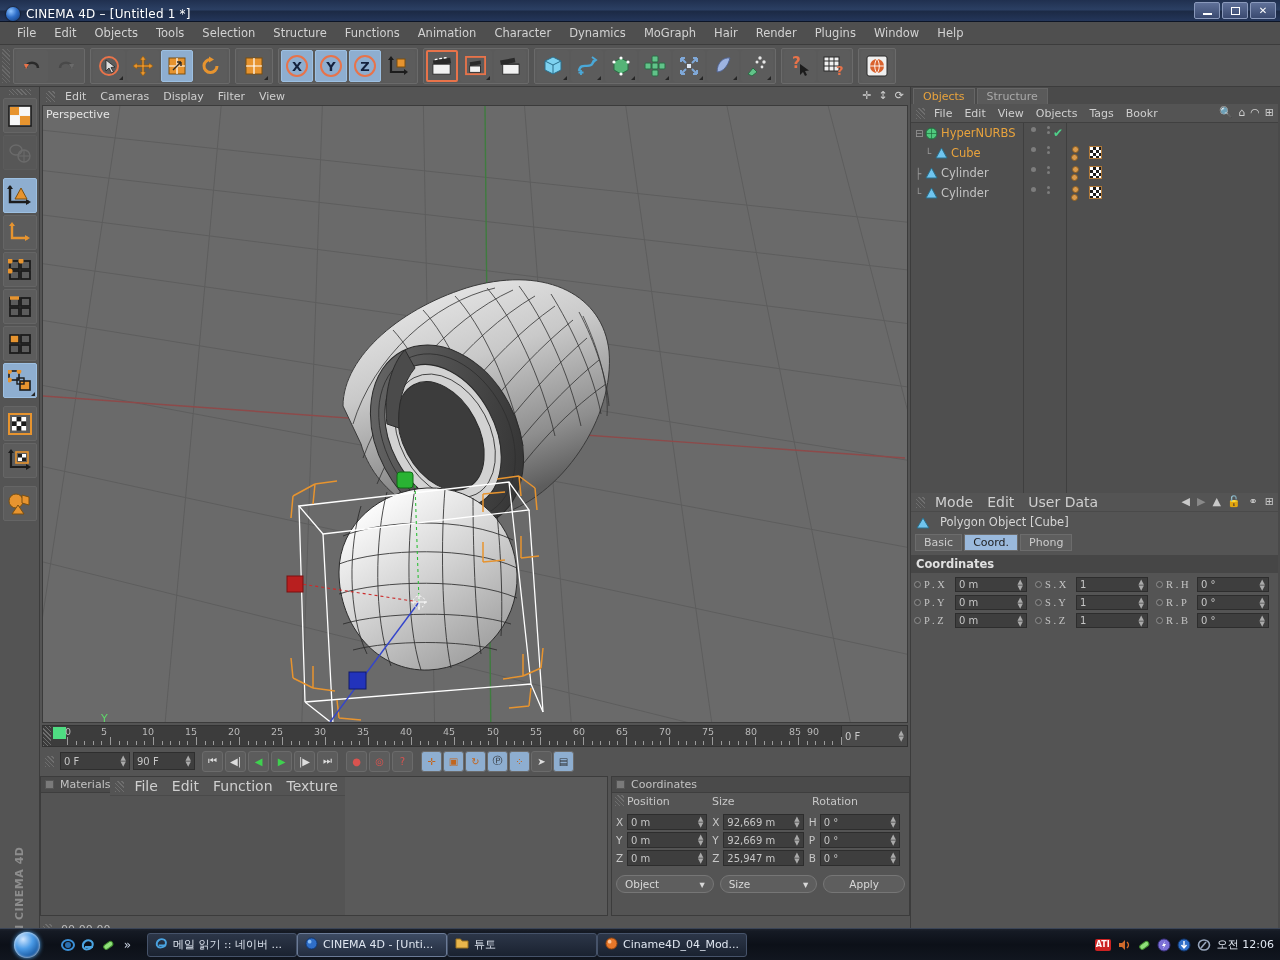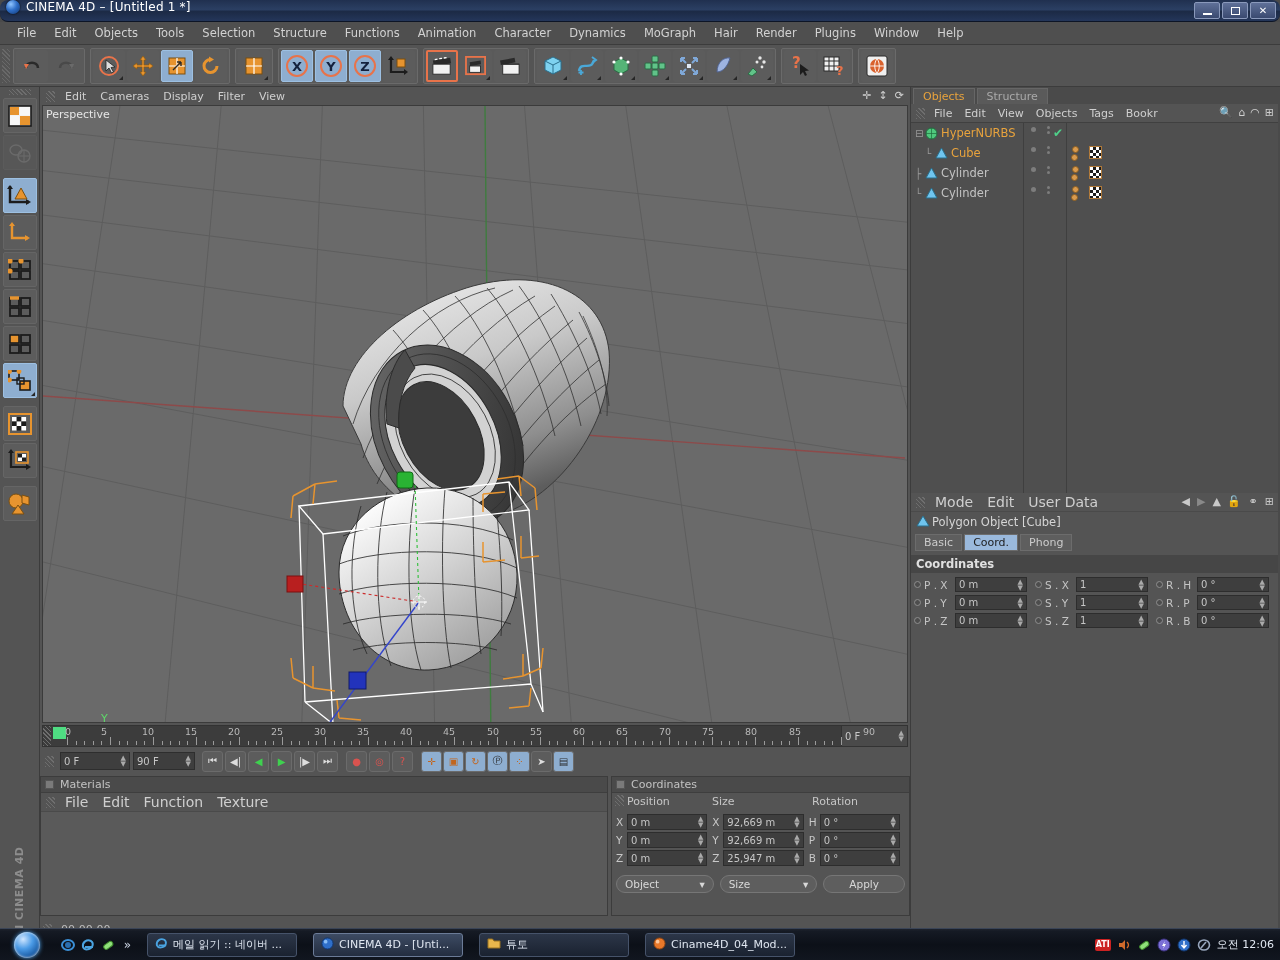--- a/index.html
+++ b/index.html
@@ -8,23 +8,22 @@
     font-family: "DejaVu Sans", sans-serif;
     font-size: 11px;
     background: #4a4a4a;
     color: #c8c8c8;
     -webkit-font-smoothing: none;
   }
   
   #titlebar {
     height:22px; width:100%;
     background: linear-gradient(to bottom,#20304f 0%, #2b3f63 45%, #1c2a45 55%, #24365a 100%);
-    display:flex; align-items:flex-start; position:relative;
+    display:flex; align-items:flex-end; position:relative;
     border-bottom:1px solid #0d1526;
-    border-radius:8px;
   }
   #titlebar .tb-icon {
     width:14px;height:14px;border-radius:50%;margin:0 6px 0 6px;
     background: radial-gradient(circle at 35% 30%, #8fc4ff 0%, #2f6fc9 45%, #10356e 100%);
     box-shadow:0 0 2px #000;
   }
   #titlebar .tb-title { color:#ffffff; font-size:12px; letter-spacing:.2px; }
   #win-controls { position:absolute; right:4px; top:2px; display:flex; gap:2px; }
   #win-controls div {
     width:26px;height:17px;
@@ -106,21 +105,21 @@
   .spin { font-size:7px; line-height:6px; color:#aaa; text-align:center;}
   #tl-scrub { flex:1; height:19px; background:#6b6b6b; border-radius:9px;
      border:1px solid #565656; display:flex;align-items:center;justify-content:space-between;
      padding:0 6px; color:#d5d5d5; font-size:10px;}
   .rbtn { width:21px;height:21px;border-radius:3px;background:#5c5c5c;border:1px solid #6b6b6b;
      display:flex;align-items:center;justify-content:center;font-size:10px;color:#ddd;}
   .rbtn.sel{background:#8eaed0;}
   .rbtn.red{color:#d9534f;}
   
   #bottom { display:flex; height:140px; margin-top:3px; }
-  #materials { width:568px; background:#545454; border:1px solid #3c3c3c; margin-right:3px; display:flex;flex-direction:column;}
+  #materials { width:568px; background:#545454; border:1px solid #3c3c3c; margin-right:3px; display:flex;}
   #coords-panel { flex:1; background:#545454; border:1px solid #3c3c3c; display:flex;flex-direction:column;}
   .ptitle { height:16px; background:#4a4a4a; display:flex; align-items:center; padding-left:4px;
      font-size:11px; color:#c2c2c2; border-bottom:1px solid #3e3e3e;}
   .ptitle .sq { width:9px;height:9px;background:#7a7a7a;border:1px solid #555; margin-right:6px;}
   .pmenu { height:19px; display:flex; align-items:center; padding-left:2px; border-bottom:1px solid #4a4a4a;}
   .pmenu .mi { padding:1px 7px; font-size:14px; color:#cfcfcf;}
   .pgrip { width:9px;height:11px;margin:0 3px;
     background-image: repeating-linear-gradient(45deg,#6e6e6e 0 1px,transparent 1px 3px);}
   #mat-body { flex:1; background:#5a5a5a; }
   
@@ -159,35 +158,35 @@
   .matdot { width:7px;height:7px;border-radius:50%;background:#d89a4e;border:1px solid #8c5f22;}
   #attr-panel { flex:1; background:#545454; display:flex;flex-direction:column;}
   #attr-tabs { display:flex; gap:2px; padding:2px 4px 2px 4px;}
   .atab { padding:1px 8px; font-size:11px; background:#5e5e5e; color:#ccc; border:1px solid #6c6c6c;}
   .atab.active { background:#9ab9dc; color:#1c1c1c;}
   .sect-head { background:#464646; padding:2px 5px; font-size:11.5px; font-weight:bold; color:#e0e0e0; margin-top:2px;}
   #attr-grid { padding:4px 3px; }
   .arow { display:flex; align-items:center; margin-bottom:3px; gap:2px;}
   .acell { display:flex; align-items:center; flex:1; }
   .radio { width:7px;height:7px;border-radius:50%;border:1px solid #8e8e8e;background:#4d4d4d;margin-right:3px;flex:none;}
-  .alabel { font-size:10.5px;color:#c5c5c5;width:31px;flex:none;}
+  .alabel { font-size:10.5px;color:#c5c5c5;width:31px;flex:none;font-family:Liberation Serif, serif;}
   .afield { background:#3e3e3e;border:1px solid #2d2d2d;height:15px;flex:1;
      display:flex;align-items:center;justify-content:space-between;padding:0 3px;
      color:#c6c6c6;font-size:10px;margin-right:6px;}
   
   #taskbar { position:absolute; left:0; bottom:0; width:1280px; height:32px;
     background: linear-gradient(to bottom,#1d222c 0%, #151a24 8%, #0c1018 50%, #11161f 100%);
     display:flex; align-items:center; border-top:1px solid #3a4456; }
   #startbtn { width:54px;height:30px; display:flex;align-items:center;justify-content:center;}
   .orb { width:26px;height:26px;border-radius:50%;
     background: radial-gradient(circle at 35% 28%, #cfe6ff 0%, #4b9be6 38%, #1d5fa8 70%, #0b2b52 100%);
     box-shadow:0 0 4px #4fa3ea, inset 0 0 3px #fff;}
   #quicklaunch { display:flex; align-items:center; gap:5px; padding:0 6px; }
   #quicklaunch .ql { width:15px;height:15px; display:flex;align-items:center;justify-content:center;font-size:11px;}
-  .tasks { display:flex; gap:16px; padding-left:6px; align-items:flex-start;}
+  .tasks { display:flex; gap:0; padding-left:6px; align-items:flex-start;}
   .task { height:24px; min-width:150px; max-width:160px; display:flex;align-items:center; gap:5px; padding:0 7px;
     background: linear-gradient(to bottom,#2c3648,#1a2230);
     border:1px solid #46536a; border-radius:3px; color:#dfe6f0; font-size:11px;
     white-space:nowrap; overflow:hidden;}
   .task.active { background: linear-gradient(to bottom,#3d4b63,#232d3f); border-color:#6b7b97;}
   #tray { position:absolute; right:6px; display:flex; align-items:center; gap:6px; color:#e2e8f2; font-size:11px;}
   #tray .ti { width:14px;height:14px;display:flex;align-items:center;justify-content:center;font-size:11px;}
   .ati { background:#cc2222;color:#fff;font-size:8px;font-weight:bold; border-radius:2px; padding:0 1px; height:12px; display:flex;align-items:center;}
 </style>
 </head>
@@ -733,21 +732,21 @@
           <span class="tl-num" style="left:349px">40</span>
           <span class="tl-num" style="left:392px">45</span>
           <span class="tl-num" style="left:436px">50</span>
           <span class="tl-num" style="left:479px">55</span>
           <span class="tl-num" style="left:522px">60</span>
           <span class="tl-num" style="left:565px">65</span>
           <span class="tl-num" style="left:608px">70</span>
           <span class="tl-num" style="left:651px">75</span>
           <span class="tl-num" style="left:694px">80</span>
           <span class="tl-num" style="left:738px">85</span>
-          <span class="tl-num" style="left:812px">90</span>
+          <span class="tl-num" style="left:756px">90</span>
           <svg width="800" height="9" style="position:absolute;bottom:1px;left:0">
             <g stroke="#9a9a9a" stroke-width="1">
               
             </g>
           </svg>
           <div id="ticksholder" style="position:absolute;bottom:1px;left:0;height:8px;width:800px">
               <div style="position: absolute; bottom: 0px; width: 1px; background: rgb(154, 154, 154); left: 16px; height: 8px;"></div>
               <div style="position: absolute; bottom: 0px; width: 1px; background: rgb(154, 154, 154); left: 24.6px; height: 4px;"></div>
               <div style="position: absolute; bottom: 0px; width: 1px; background: rgb(154, 154, 154); left: 33.2px; height: 4px;"></div>
               <div style="position: absolute; bottom: 0px; width: 1px; background: rgb(154, 154, 154); left: 41.8px; height: 4px;"></div>
@@ -1092,21 +1091,21 @@
         <div class="mi">User Data</div>
         <div style="position:absolute;right:4px;top:2px;display:flex;gap:7px;font-size:11px;color:#c9c9c9">
           <span>◀</span>
           <span style="opacity:.45">▶</span>
           <span>▲</span>
           <span>🔓</span>
           <span>⚭</span>
           <span>⊞</span>
         </div>
       </div>
-      <div style="display:flex;align-items:flex-start;padding:3px 5px;gap:2px">
+      <div style="display:flex;align-items:flex-end;padding:3px 5px;gap:10px">
         <svg width="14" height="12">
             <path d="M7 1 L13 11 H1 Z" fill="#6fc4ee" stroke="#2a6f8c"></path>
           </svg>
         <span style="font-size:11.5px;color:#d6d6d6">Polygon Object [Cube]</span>
       </div>
       <div id="attr-tabs">
         <div class="atab">Basic</div>
         <div class="atab active">Coord.</div>
         <div class="atab">Phong</div>
       </div>

